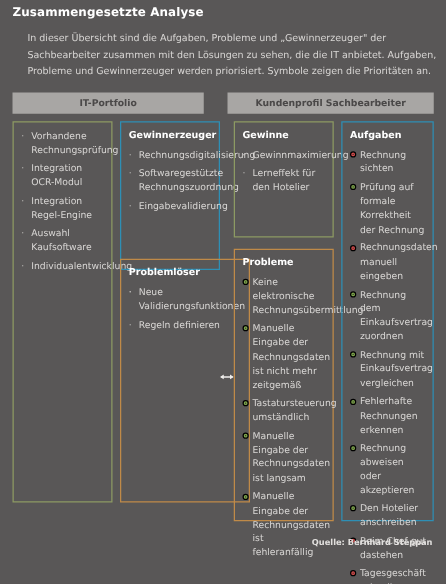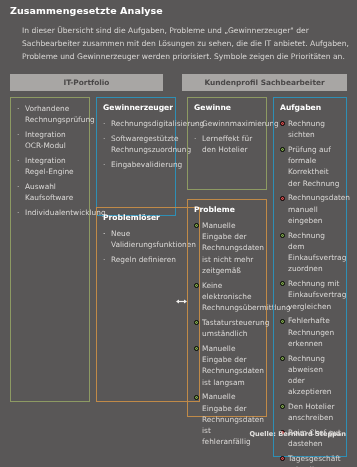--- a/index.html
+++ b/index.html
@@ -65,21 +65,21 @@
     content: ""; position: absolute; left: 1px; top: 1px;
     width: 1px; height: 1px; background: #2a2a2a; border-radius: 50%;
   }
 
   
   .col-products  { left: 0;    top: 0;   width: 80px;  height: 305px; border-color: #8d9a63; }
   .col-gewinnerz { left: 86px; top: 0;   width: 80px;  height: 119px; border-color: #2e8fb5; }
   .col-probleml  { left: 86px; top: 110px; width: 104px; height: 195px; border-color: #c08a48; }
   .col-gewinne   { left: 177px; top: 0;  width: 80px;  height: 93px;  border-color: #8d9a63; }
   .col-probleme  { left: 177px; top: 102px; width: 80px; height: 218px; border-color: #c08a48; }
-  .col-aufgaben  { left: 263px; top: 0;  width: 74px;  height: 360px; border-color: #2e8fb5; }
+  .col-aufgaben  { left: 263px; top: 0;  width: 74px;  height: 320px; border-color: #2e8fb5; }
 
   .connector {
     position: absolute; left: 166px; top: 200px; width: 11px; height: 9px;
   }
   .connector svg { display: block; }
 
   .source {
     position: absolute; right: 11px; top: 430px;
     font-size: 6.6px; font-weight: bold; color: #e2e0de;
   }
@@ -132,22 +132,22 @@
       <ul class="items">
           <li><span class="bul">·</span></li>
           <li><span class="bul">·</span><span>Gewinnmaximierung</span></li>
           <li><span class="bul">·</span><span>Lerneffekt für den Hotelier</span></li>
         </ul>
     </div>
 
     <div class="box col-probleme">
       <div class="box-title">Probleme</div>
       <ul class="items">
+          <li class="pri"><span class="dot" style="background: rgb(127, 168, 74);"></span><span>Keine elektronische Rechnungsübermittlung</span></li>
           <li class="pri"><span class="dot" style="background: rgb(127, 168, 74);"></span><span>Manuelle Eingabe der Rechnungsdaten ist nicht mehr zeitgemäß</span></li>
-          <li class="pri"><span class="dot" style="background: rgb(127, 168, 74);"></span><span>Keine elektronische Rechnungsübermittlung</span></li>
           <li class="pri"><span class="dot" style="background: rgb(127, 168, 74);"></span><span>Tastatursteuerung umständlich</span></li>
           <li class="pri"><span class="dot" style="background: rgb(127, 168, 74);"></span><span>Manuelle Eingabe der Rechnungsdaten ist langsam</span></li>
           <li class="pri"><span class="dot" style="background: rgb(127, 168, 74);"></span><span>Manuelle Eingabe der Rechnungsdaten ist fehleranfällig</span></li>
         </ul>
     </div>
 
     <div class="box col-aufgaben">
       <div class="box-title">Aufgaben</div>
       <ul class="items">
           <li class="pri"><span class="dot" style="background: rgb(217, 74, 74);"></span><span>Rechnung sichten</span></li>

